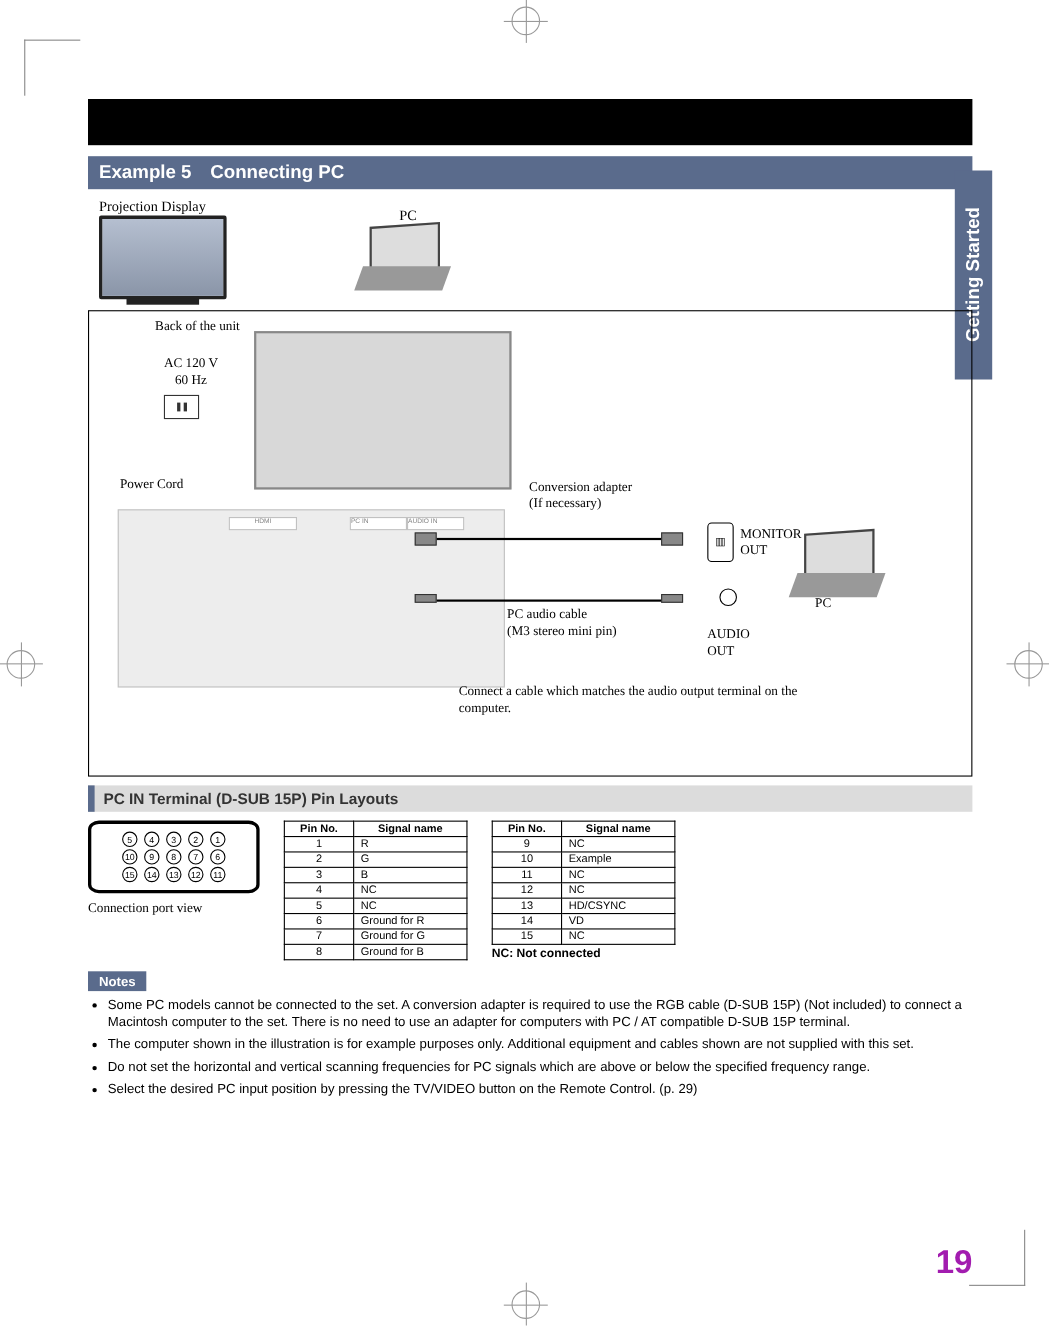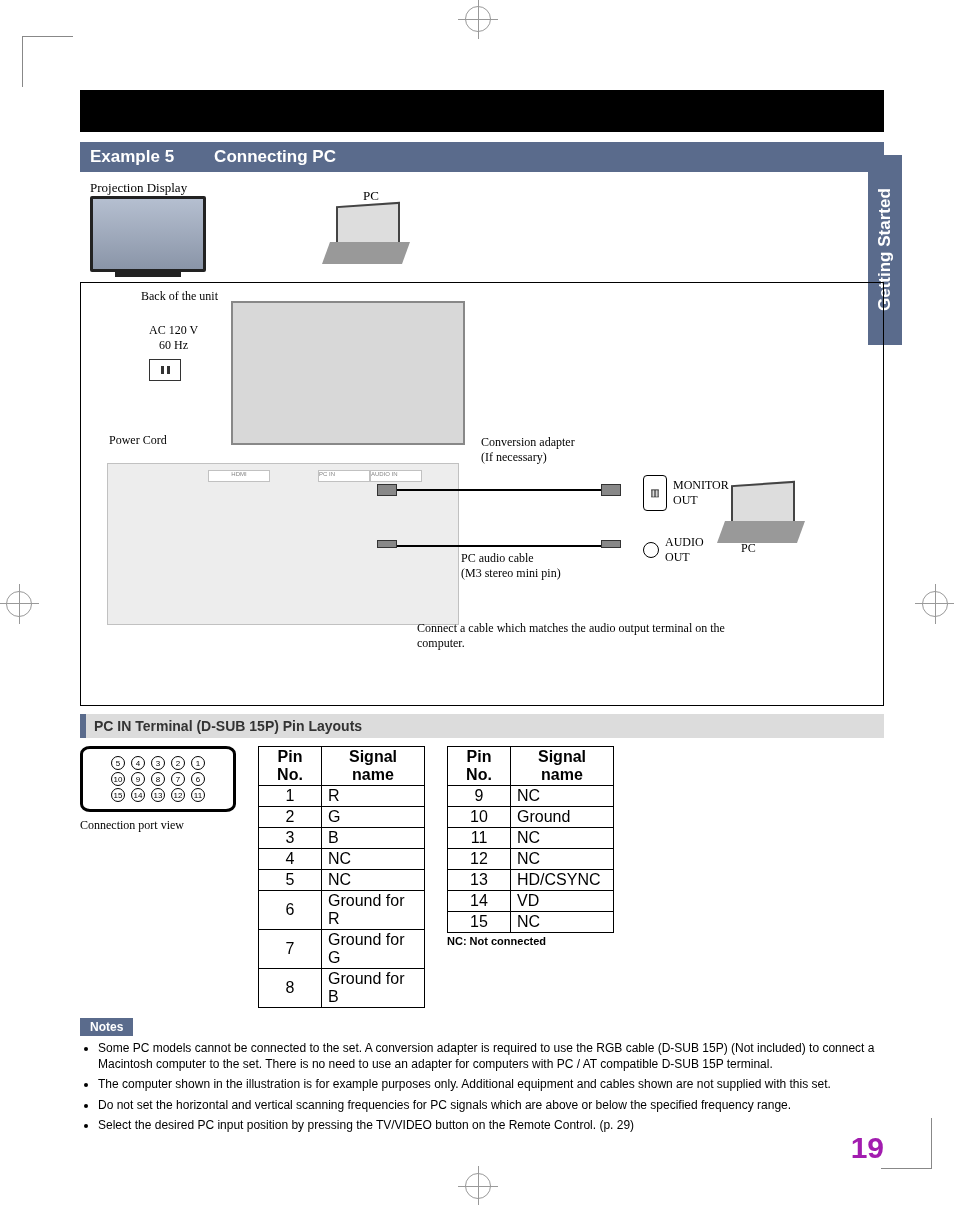--- a/index.html
+++ b/index.html
@@ -51,21 +51,21 @@
   }
   .section-title-bar {
     background: #5a6b8c;
     color: #fff;
     font-weight: bold;
     padding: 4px 10px;
     font-size: 17px;
     height: 22px;
     display: flex;
     align-items: center;
-    gap: 40px;
+    gap: 17px;
   }
   .subsection-bar {
     background: #dcdcdc;
     border-left: 6px solid #5a6b8c;
     padding: 4px 8px;
     font-weight: bold;
     font-size: 14px;
     color: #333;
     margin: 8px 0 8px 0;
   }
@@ -216,21 +216,21 @@
     border: 1px solid #000;
     border-radius: 50%;
     display: inline-flex;
     align-items: center; justify-content: center;
     font-size: 8px;
   }
   .port-caption { font-family: "Times New Roman", serif; font-size: 12px; margin-top: 6px; }
 
   table.pin-table {
     border-collapse: collapse;
-    font-size: 16px;
+    font-size: 10px;
     font-family: Arial, sans-serif;
   }
   table.pin-table th, table.pin-table td {
     border: 1px solid #000;
     padding: 1px 6px;
   }
   table.pin-table th {
     font-weight: bold;
     text-align: center;
     background: #fff;
@@ -338,21 +338,21 @@
     </div>
     <div class="diag-item connect-note label-serif text-block">Connect a cable which matches the audio output terminal on the computer.</div>
 
     <div class="diag-item monitor-out label-serif text-block" style="display:flex;align-items:center;gap:6px;">
       <div class="port-ico">▥</div>
       <div>
         <div>MONITOR</div>
         <div>OUT</div>
       </div>
     </div>
-    <div class="diag-item audio-out label-serif text-block" style="display:flex;align-items:center;gap:6px;">
+    <div class="diag-item audio-out label-serif text-block" style="display:flex;align-items:center;gap:18px;flex-direction:column;">
       <div style="width:14px;height:14px;border:1px solid #000;border-radius:50%;"></div>
       <div>
         <div>AUDIO</div>
         <div>OUT</div>
       </div>
     </div>
     <div class="diag-item pc-label label-serif">PC</div>
     <div class="diag-item" style="top:200px;left:640px;">
       <div class="laptop-icon">
           <div class="screen"></div>
@@ -438,21 +438,21 @@
             <tr>
               <th>Pin No.</th>
               <th>Signal name</th>
             </tr>
         <tr>
               <td>9</td>
               <td>NC</td>
             </tr>
         <tr>
               <td>10</td>
-              <td>Ground</td>
+              <td>Example</td>
             </tr>
         <tr>
               <td>11</td>
               <td>NC</td>
             </tr>
         <tr>
               <td>12</td>
               <td>NC</td>
             </tr>
         <tr>

